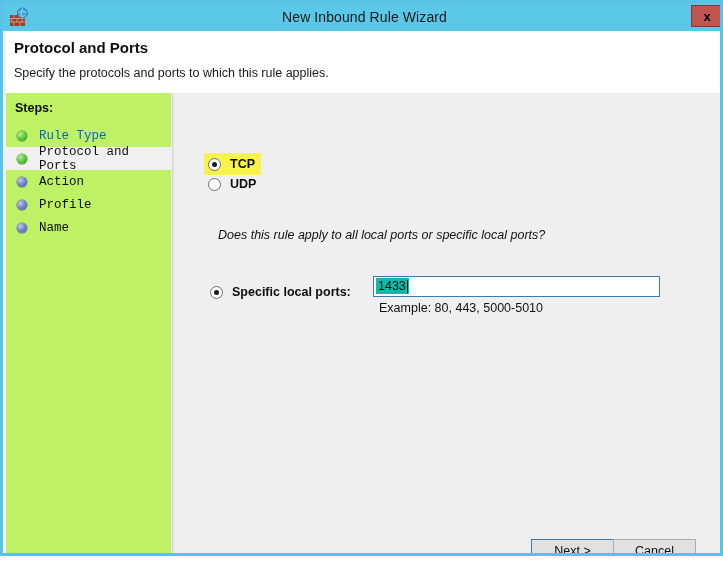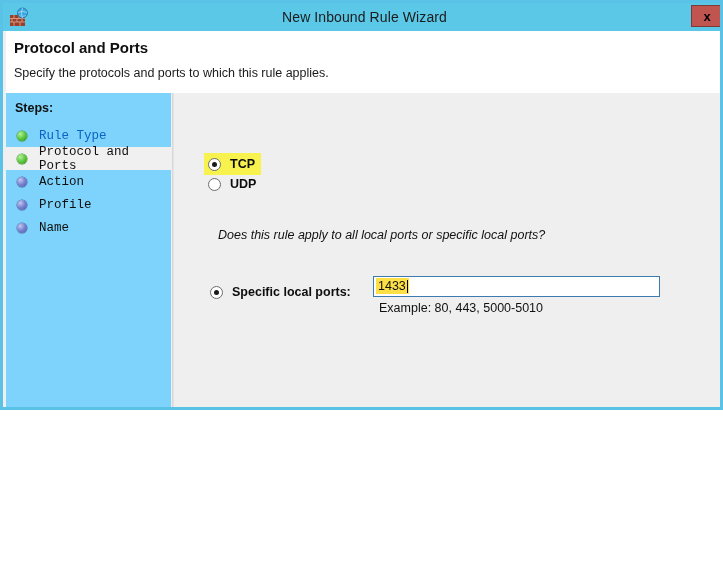--- a/index.html
+++ b/index.html
@@ -8,21 +8,21 @@
     background: #ffffff;
   }
   body {
     font-family: "Liberation Sans", sans-serif;
     -webkit-font-smoothing: none;
   }
 
   #window {
     position: relative;
     width: 723px;
-    height: 410px;
+    height: 556px;
     box-sizing: border-box;
     border: 3px solid #5bc2e7;
     background: #efefef;
     overflow: hidden;
   }
 
   
   #titlebar {
     position: absolute;
     left: 0; top: 0;
@@ -85,21 +85,21 @@
     font-size: 12.5px;
     color: #1a1a1a;
   }
 
   
   #sidebar {
     position: absolute;
     left: 3px; top: 90px;
     width: 165px;
     height: 489px;
-    background: #7dd3fc;
+    background: #bef264;
     box-sizing: border-box;
   }
   #steps-heading {
     position: absolute;
     left: 9px; top: 8px;
     font-size: 12.5px;
     font-weight: bold;
     color: #101010;
   }
   .step-row {
@@ -227,21 +227,21 @@
     padding: 0;
     outline: none;
     display: block;
   }
   #port-value-overlay {
     position: absolute;
     left: 3px; top: 2px;
     height: 16px;
     display: flex;
     align-items: center;
-    background: #fde047;
+    background: #14b8a6;
     padding: 0 1px 0 2px;
     font-size: 12.5px;
     color: #111111;
     pointer-events: none;
   }
   #caret {
     display: inline-block;
     width: 1px;
     height: 13px;
     background: #000000;

